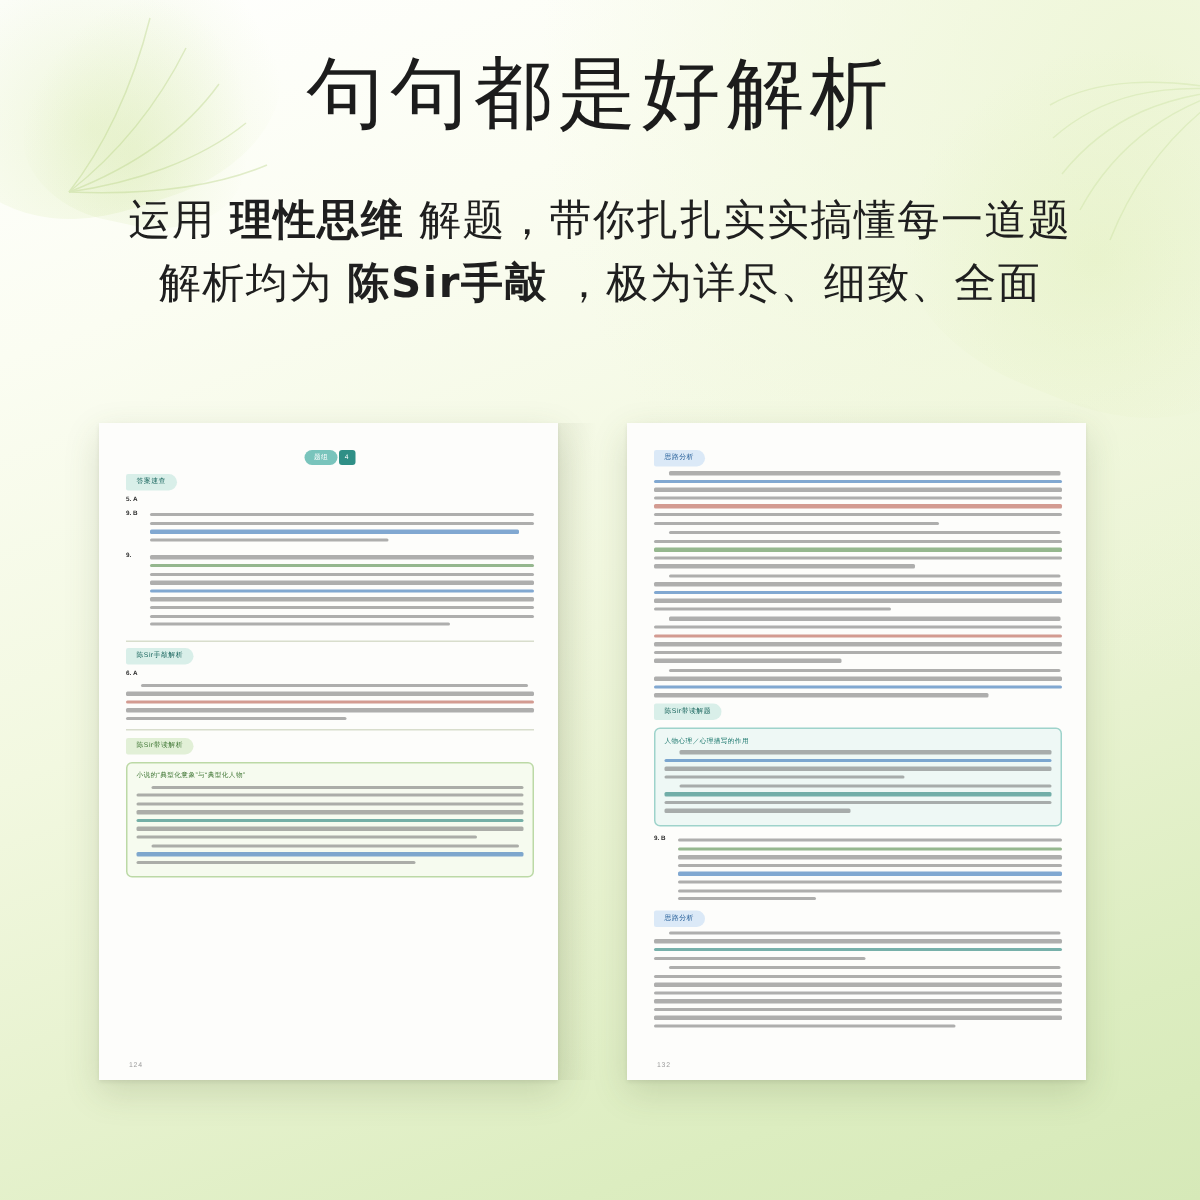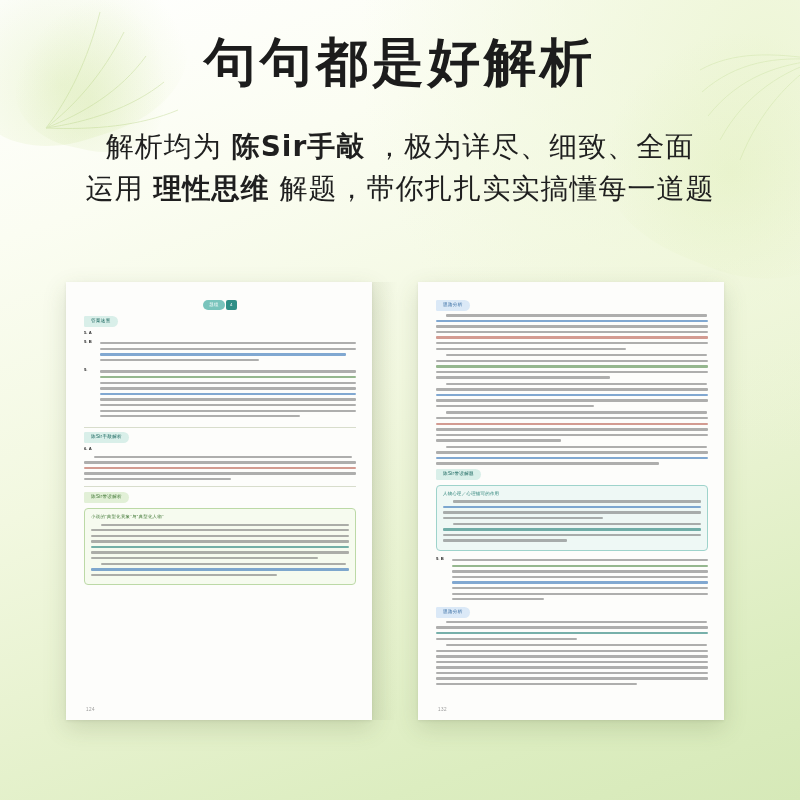--- a/index.html
+++ b/index.html
@@ -65,21 +65,21 @@
   
   .headline-wrap {
     position: absolute;
     left: 0; right: 0; top: 28px;
     text-align: center;
   }
   .headline {
     display: inline-block;
     position: relative;
     font-family: "DejaVu Serif", "Liberation Serif", serif;
-    font-weight: bold;
+    font-weight: normal;
     font-size: 52px;
     letter-spacing: 4px;
     color: #1c1c1c;
     padding: 0 6px 6px 6px;
   }
   .headline-underline {
     position: absolute;
     left: 3px; right: 3px; bottom: 2px;
     height: 11px;
     background: #f3e06a;
@@ -278,29 +278,29 @@
   <div class="headline-wrap">
     <div class="headline">
       <span class="headline-underline"></span>
       <span>句句都是好解析</span>
     </div>
   </div>
 
   <div class="subline-wrap">
     <div class="subline">
       <div class="row">
+        <span>运用</span>
+        <span class="hl"><span>理性思维</span></span>
+        <span>解题，带你扎扎实实搞懂每一道题</span>
+      </div>
+      <div class="row">
         <span>解析均为</span>
         <span class="hl"><span>陈Sir手敲</span></span>
         <span>，极为详尽、细致、全面</span>
       </div>
-      <div class="row">
-        <span>运用</span>
-        <span class="hl"><span>理性思维</span></span>
-        <span>解题，带你扎扎实实搞懂每一道题</span>
-      </div>
     </div>
   </div>
 
   <div class="pages">
 
     <div class="page left">
       <div class="page-inner">
 
         <div style="text-align:center;margin-bottom:6px;">
           <span class="chip">题组</span>

